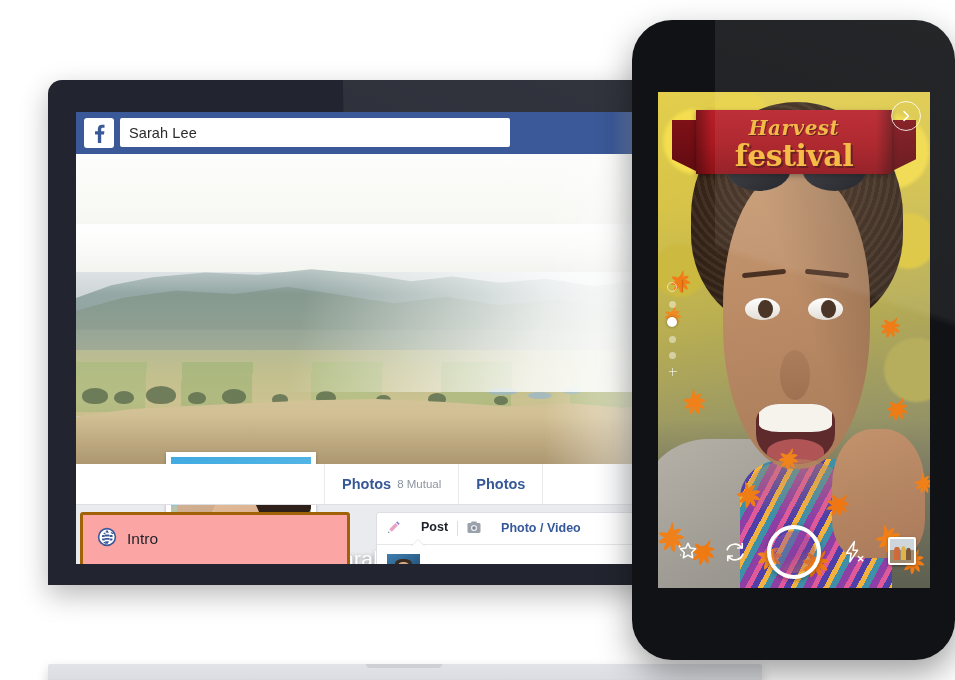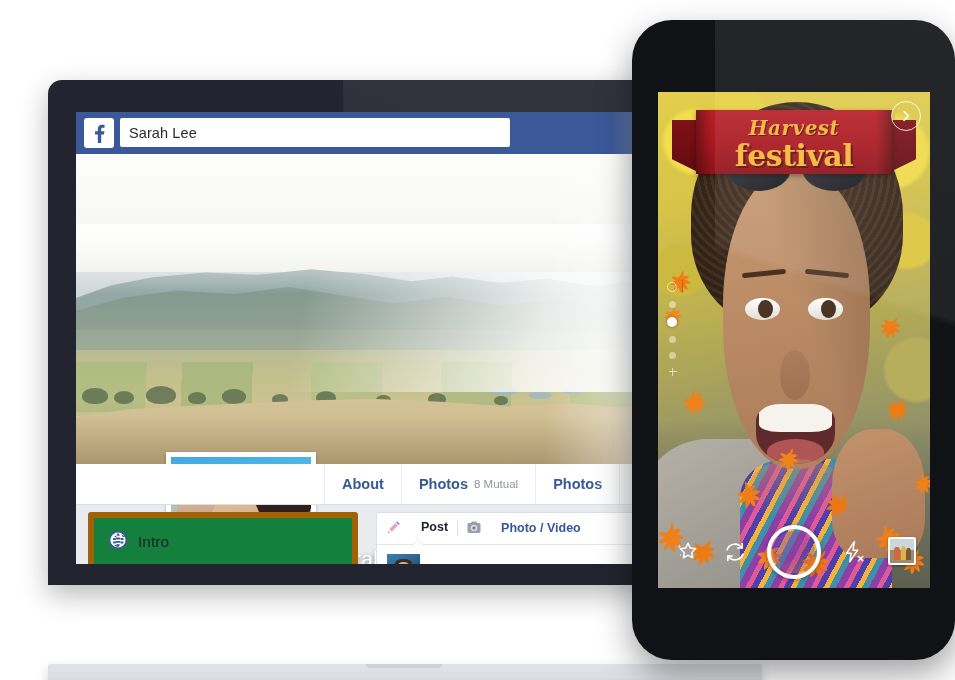--- a/index.html
+++ b/index.html
@@ -115,22 +115,22 @@
     width:0;height:0;border-left:7px solid transparent;border-right:7px solid transparent;
     border-bottom:7px solid #ffffff;}
   .tab.active:before{content:"";position:absolute;left:50%;bottom:-1px;margin-left:-8px;
     width:0;height:0;border-left:8px solid transparent;border-right:8px solid transparent;
     border-bottom:8px solid #dddfe2;}
   #tabs-fade{position:absolute;right:0;top:310px;width:70px;height:40px;
     background:linear-gradient(90deg,rgba(255,255,255,0),rgba(233,235,238,.9));pointer-events:none;}
 
   
   #col-left{position:absolute;left:0;top:358px;width:292px;height:94px;}
-  #intro-card{position:absolute;left:12px;top:0;width:270px;height:90px;background:#15803d;
-    border:6px solid #a16207;border-radius:3px;box-sizing:border-box;}
+  #intro-card{position:absolute;left:4px;top:0;width:270px;height:90px;background:#fca5a5;
+    border:3px solid #a16207;border-radius:3px;box-sizing:border-box;}
   #intro-head{display:flex;align-items:center;gap:10px;padding:12px 14px 0 14px;}
   #intro-title{font-size:15.5px;color:#1d2129;}
   #intro-row{display:flex;align-items:center;gap:9px;padding:13px 14px 0 16px;}
 
   #col-right{position:absolute;left:300px;top:358px;width:288px;height:94px;}
   #composer{position:absolute;left:0;top:0;width:276px;background:#fff;
     border:1px solid #dcdee3;border-radius:3px;box-sizing:border-box;}
   #composer-tabs{display:flex;align-items:center;height:31px;border-bottom:1px solid #e5e7ea;
     padding:0 10px;gap:9px;}
   .ctab{display:flex;align-items:flex-start;gap:20px;font-size:12.5px;font-weight:bold;position:relative;}
@@ -358,23 +358,20 @@
               
             </div>
 
           </div>
         </div>
       </div>
 
       <div id="tabs">
         <div id="tabs-spacer"></div>
         <div class="tab">
-          <span>About</span>
-        </div>
-        <div class="tab">
           <span>Photos</span>
           <span class="sub">8 Mutual</span>
         </div>
         <div class="tab">
           <span>Photos</span>
         </div>
 
       </div>
       <div id="tabs-fade"></div>
 

